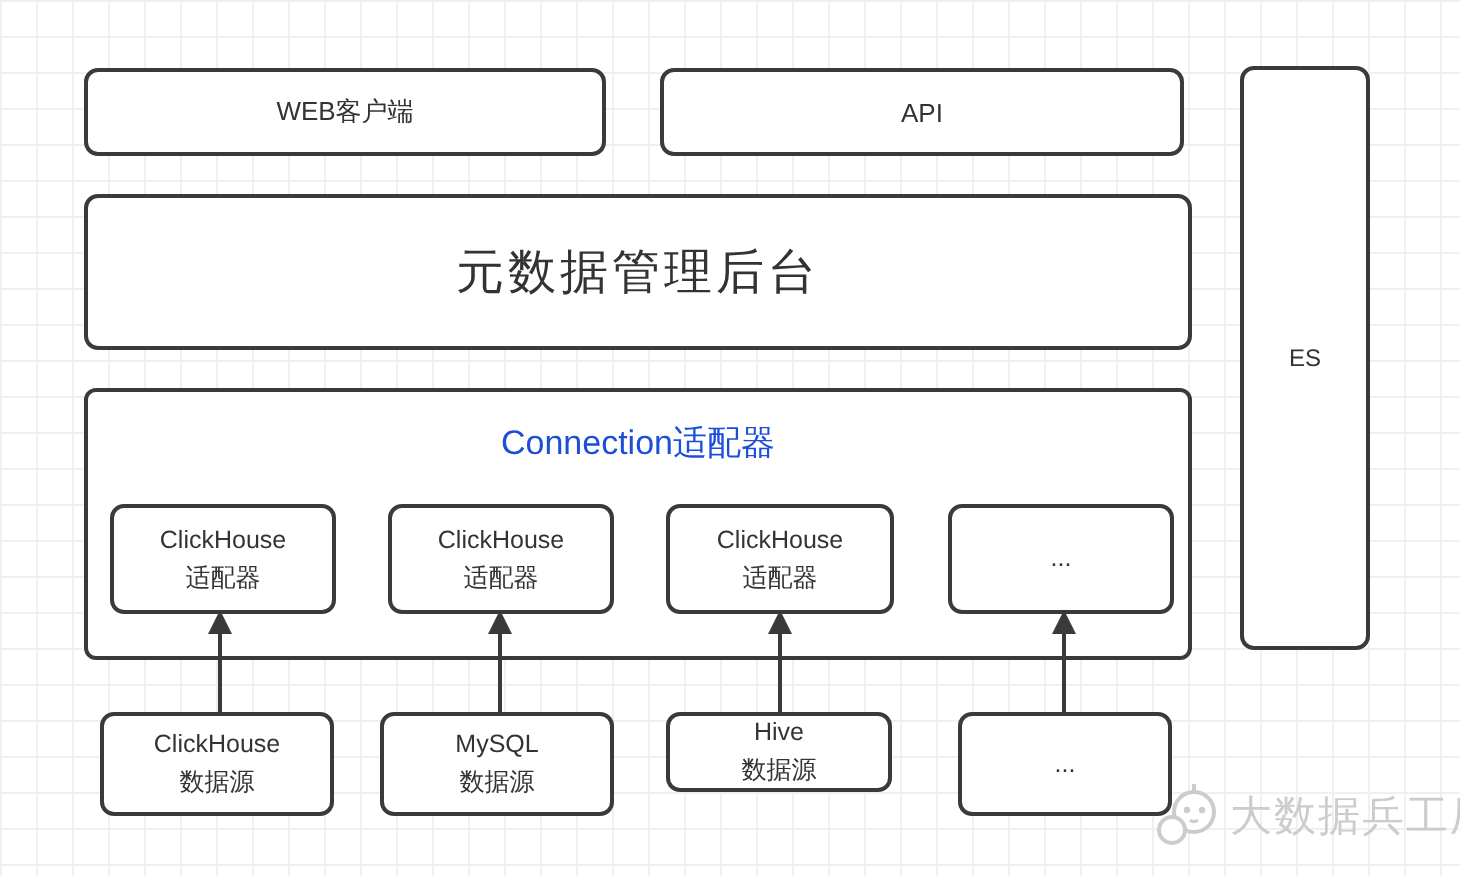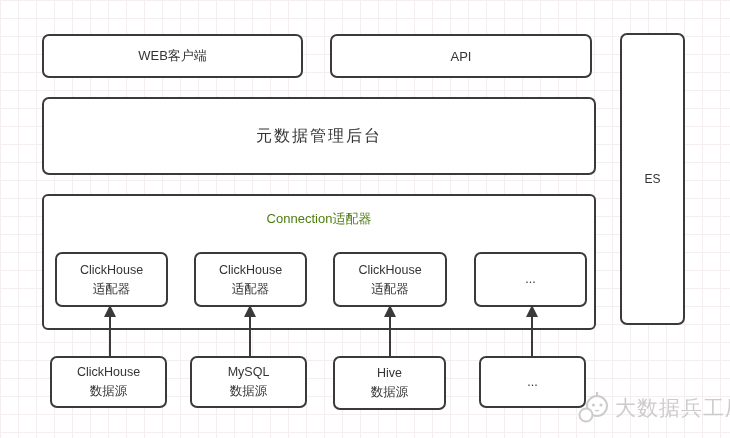--- a/index.html
+++ b/index.html
@@ -27,37 +27,37 @@
     justify-content: center;
     text-align: center;
     font-size: 13px;
     color: #333333;
   }
   .two-line { flex-direction: column; font-size: 12.5px; line-height: 1.5; }
   .two-line span { display: block; }
 
   #box-web     { left: 42px;  top: 34px;  width: 261px; height: 44px; }
   #box-api     { left: 330px; top: 34px;  width: 262px; height: 44px; }
-  #box-backend { left: 42px;  top: 97px;  width: 554px; height: 78px; font-size: 16px; letter-spacing: 2px; }
+  #box-backend { left: 42px;  top: 97px;  width: 554px; height: 78px; font-size: 24px; letter-spacing: 2px; }
   #box-connection { left: 42px; top: 194px; width: 554px; height: 136px; border-radius: 6px; }
   .connection-title {
     position: absolute;
     top: 14px; left: 0; width: 100%;
-    text-align: center; font-size: 13px; color: #4d7c0f;
+    text-align: center; font-size: 17px; color: #1d4ed8;
   }
   #adapter-1 { left: 55px;  top: 252px; width: 113px; height: 55px; }
   #adapter-2 { left: 194px; top: 252px; width: 113px; height: 55px; }
   #adapter-3 { left: 333px; top: 252px; width: 114px; height: 55px; }
   #adapter-4 { left: 474px; top: 252px; width: 113px; height: 55px; }
 
   #box-es { left: 620px; top: 33px; width: 65px; height: 292px; font-size: 12px; }
 
   #source-1 { left: 50px;  top: 356px; width: 117px; height: 52px; }
   #source-2 { left: 190px; top: 356px; width: 117px; height: 52px; }
-  #source-3 { left: 333px; top: 356px; width: 113px; height: 54px; }
+  #source-3 { left: 333px; top: 356px; width: 113px; height: 40px; }
   #source-4 { left: 479px; top: 356px; width: 107px; height: 52px; }
 
   .arrow-line {
     position: absolute;
     width: 2px;
     background: #3a3a3a;
     top: 314px;
     height: 42px;
   }
   .arrow-head {

